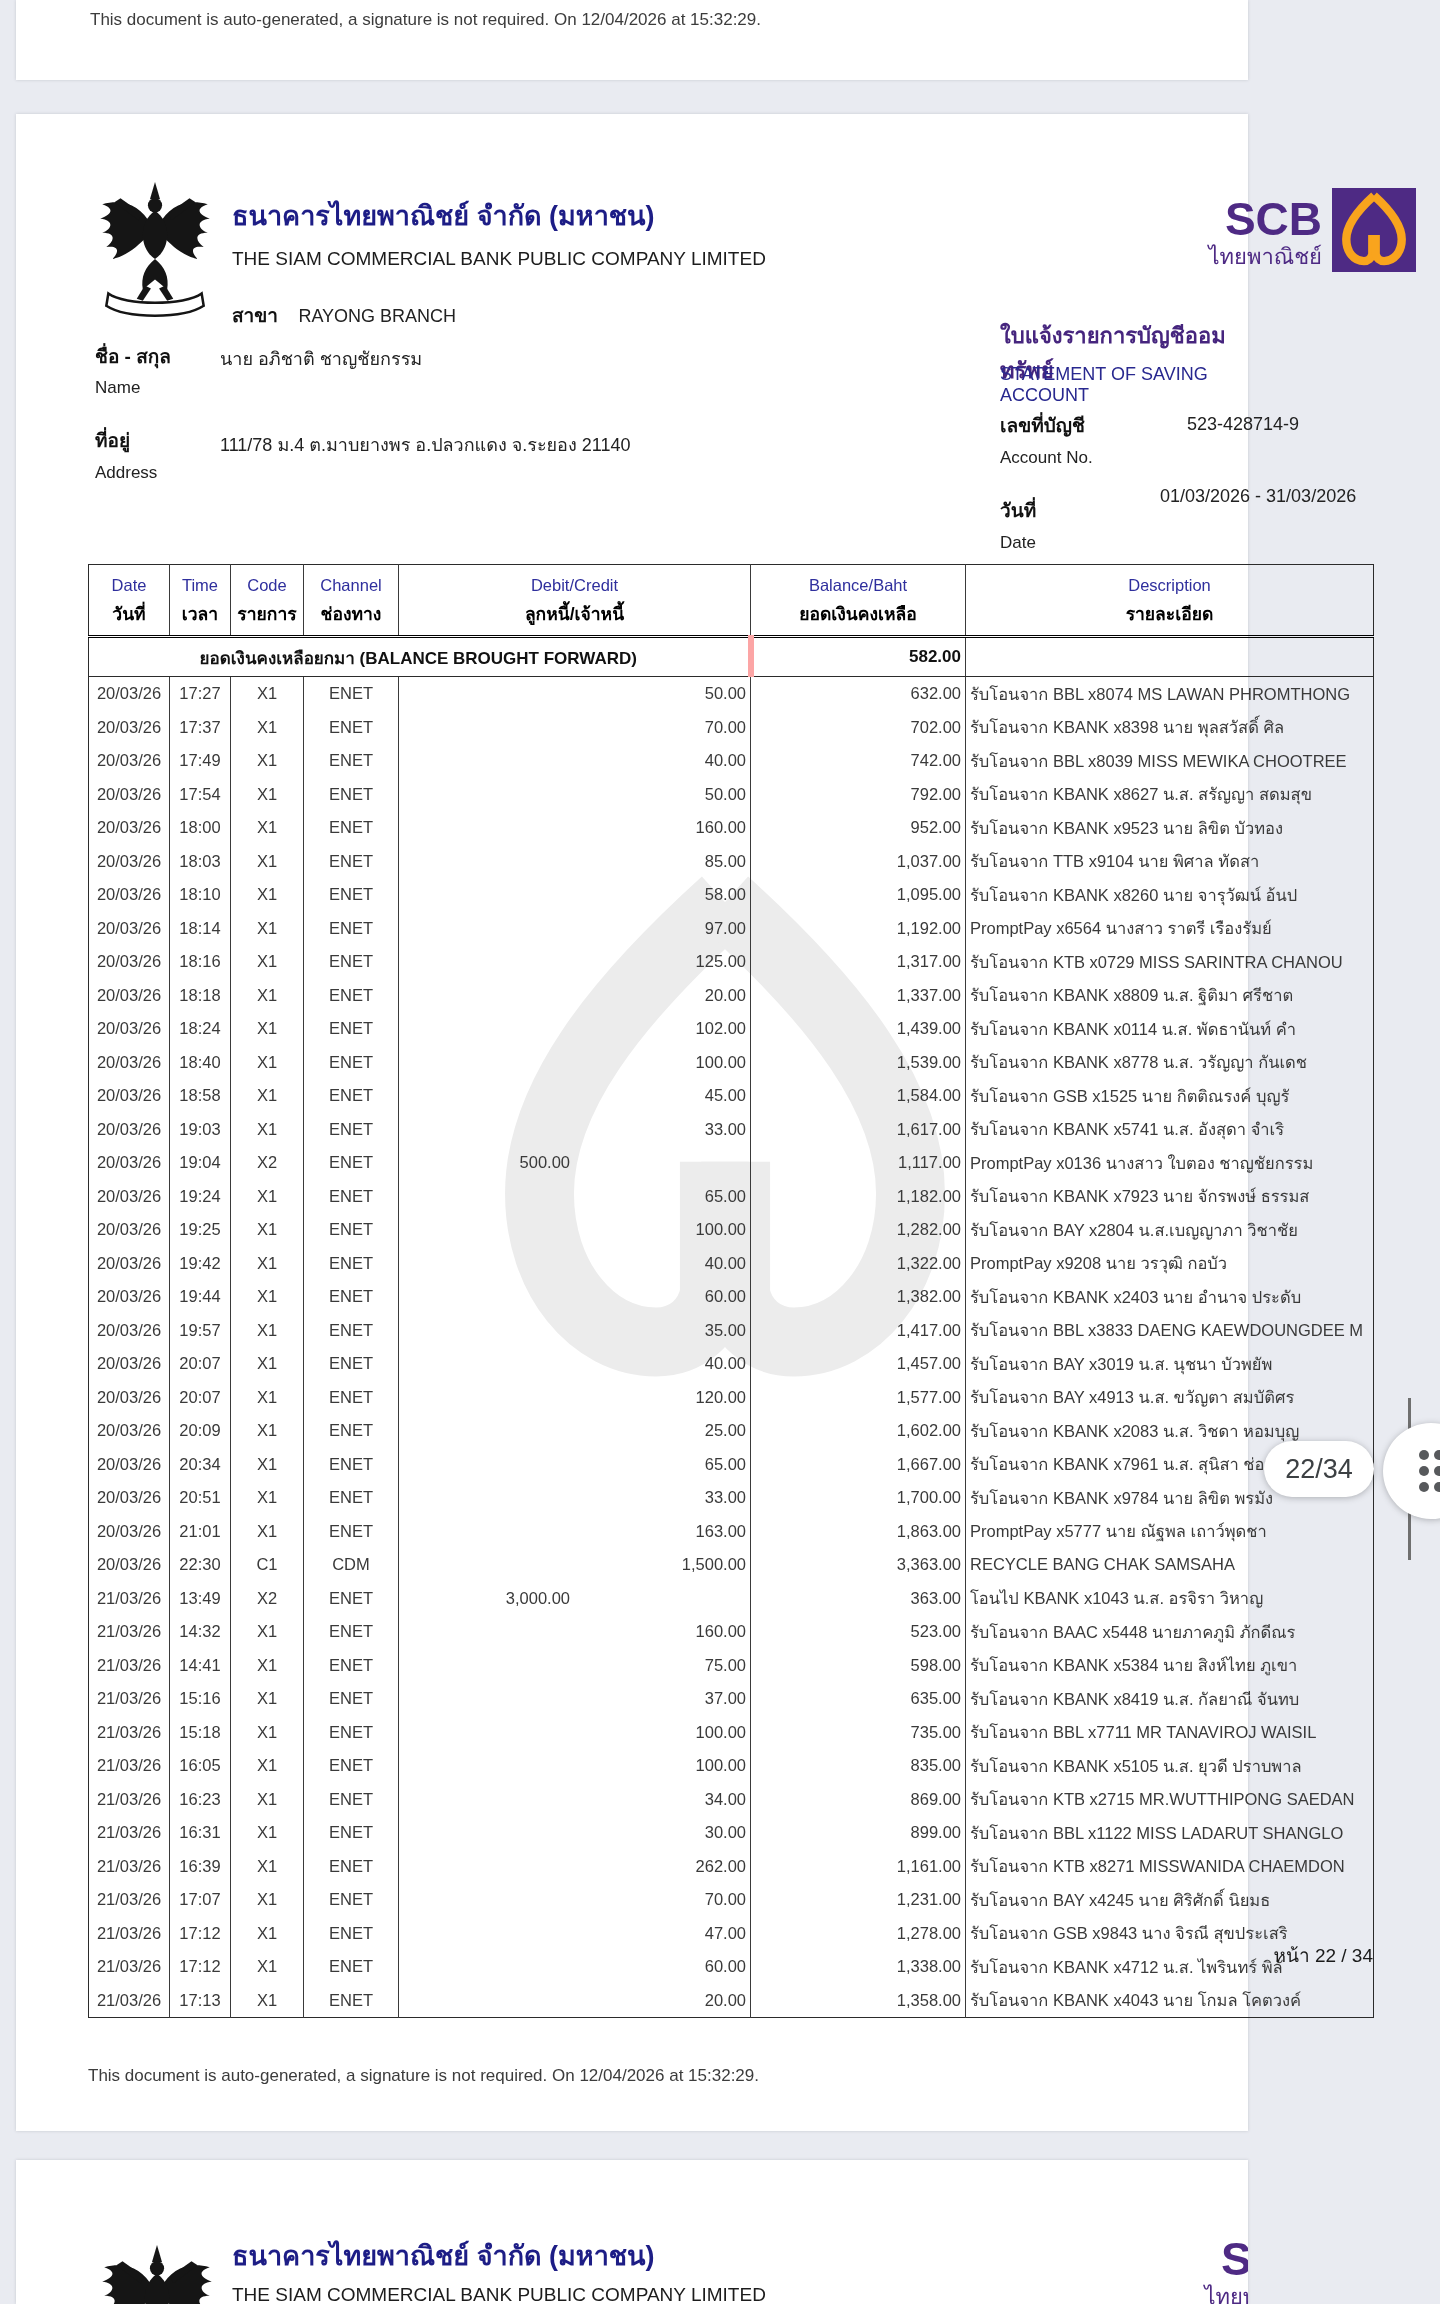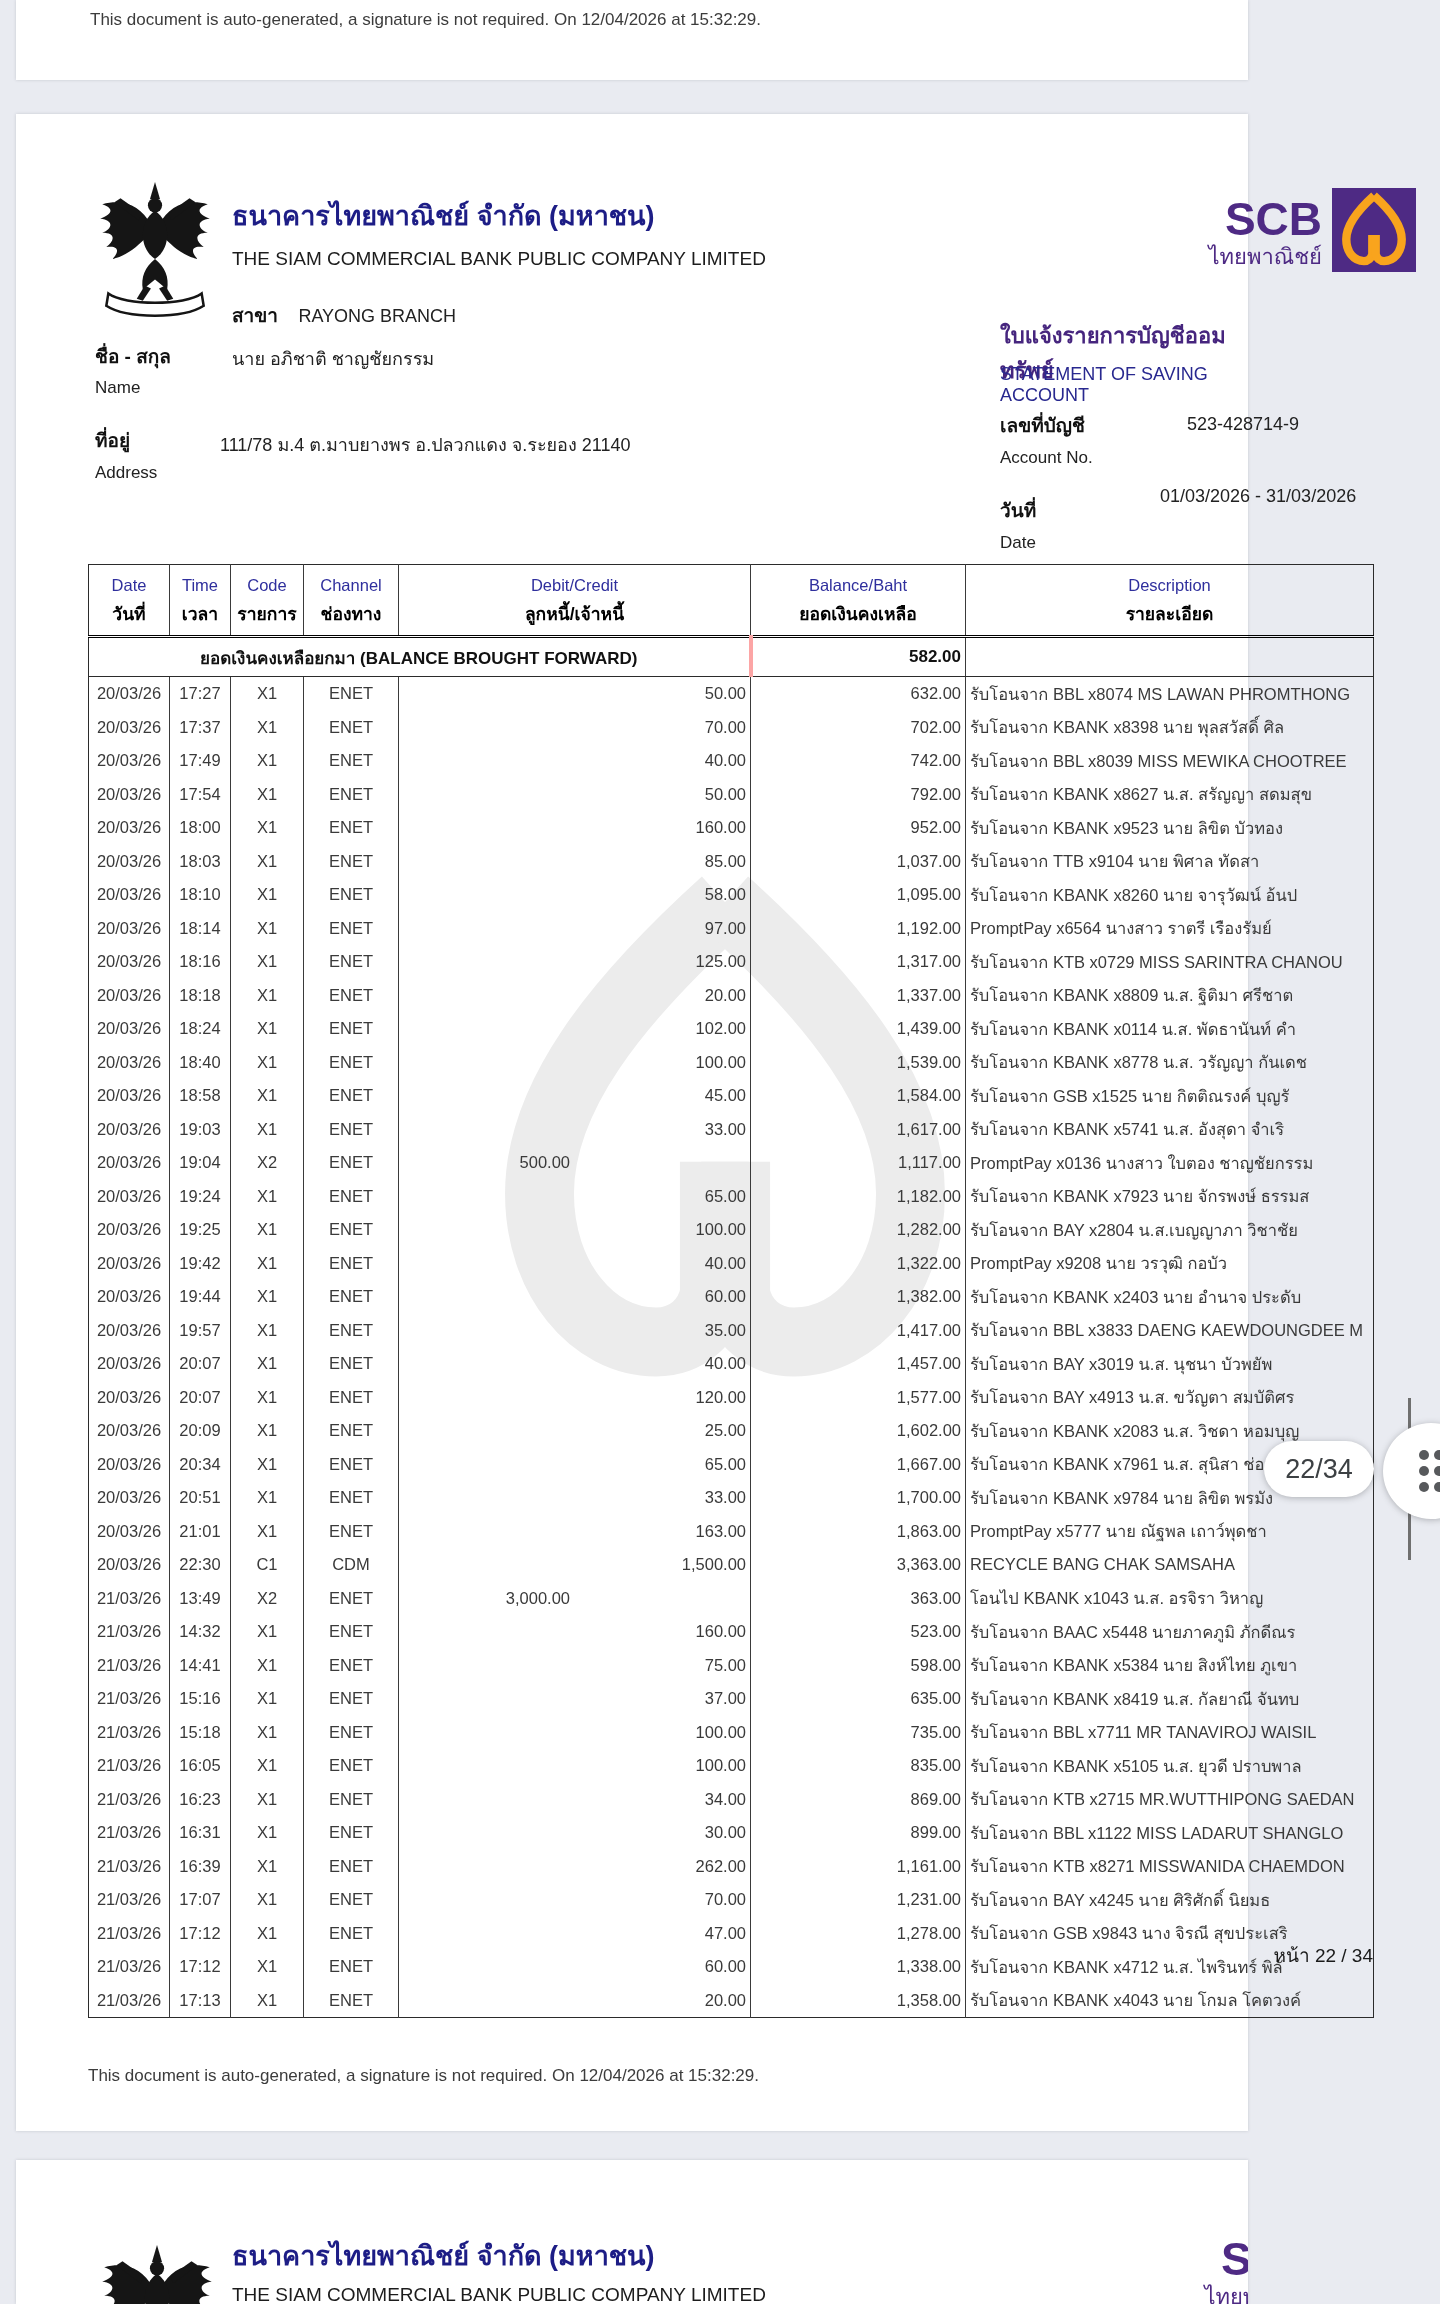--- a/index.html
+++ b/index.html
@@ -29,21 +29,21 @@
   .logo-box{width:84px;height:84px;background:#4e2a84;}
 
   
   table.stmt{border-collapse:collapse;table-layout:fixed;width:1285px;border:1.5px solid #2b2b2b;background:transparent;}
   table.stmt th,table.stmt td{border-right:1px solid #3a3a3a;padding:0 4px;overflow:hidden;}
   table.stmt th:last-child,table.stmt td:last-child{border-right:none;}
   thead th{height:70px;border-bottom:3px double #000;vertical-align:middle;padding:4px 2px 8px;}
   .h-en{color:#2f2f9d;font-size:16.5px;font-weight:normal;line-height:1;margin-bottom:12px;}
   .h-th{color:#000;font-size:17.5px;font-weight:bold;line-height:1;}
   tr.bbf td{height:38px;border-bottom:1.5px solid #2b2b2b;font-weight:bold;font-size:17px;color:#111;}
-  tr.bbf td.bbf-label{text-align:center;border-right:4px solid #fca5a5;}
+  tr.bbf td.bbf-label{text-align:center;border-right:6px solid #fca5a5;}
   tbody.rows td{height:33.5px;font-size:16.5px;color:#3a3a3a;white-space:nowrap;}
   .c-mid{text-align:center;}
   .c-amt,.c-bal{text-align:right;}
   .c-desc{font-size:15.5px;padding-left:5px;color:#3a3a3a;}
   .dr,.cr{display:inline;}
   .dr:empty,.cr:empty{display:none;}
   .dr{margin-right:176px;}
 
   .foot-th{font-size:19px;color:#1a1a1a;white-space:nowrap;}
   .foot-en{font-size:17px;color:#3c3c3c;white-space:nowrap;}
@@ -110,21 +110,21 @@
         <path d="M50 9 C30 27 17 44 17 61 C17 76 26 87 38 87 C43 87 47 83 48 79 L48 56"></path>
         <path d="M50 9 C70 27 83 44 83 61 C83 76 74 87 62 87 C57 87 53 83 52 79 L52 56"></path>
       </g>
     </svg>
   </div>
 
   <div class="abs title-th" style="left:984px;top:204px;">ใบแจ้งรายการบัญชีออมทรัพย์</div>
   <div class="abs title-en" style="left:984px;top:250px;">STATEMENT OF SAVING ACCOUNT</div>
 
   <div class="abs lbl-th" style="left:79px;top:227px;">ชื่อ - สกุล</div>
-  <div class="abs val" style="left:216px;top:230px;">นาย อภิชาติ ชาญชัยกรรม</div>
+  <div class="abs val" style="left:204px;top:230px;">นาย อภิชาติ ชาญชัยกรรม</div>
   <div class="abs lbl-en" style="left:79px;top:264px;">Name</div>
   <div class="abs lbl-th" style="left:79px;top:311px;">ที่อยู่</div>
   <div class="abs val" style="left:204px;top:316px;">111/78 ม.4 ต.มาบยางพร อ.ปลวกแดง จ.ระยอง 21140</div>
   <div class="abs lbl-en" style="left:79px;top:349px;">Address</div>
 
   <div class="abs lbl-th" style="left:984px;top:296px;">เลขที่บัญชี</div>
   <div class="abs val" style="left:1147px;top:300px;margin-left:24px;">523-428714-9</div>
   <div class="abs lbl-en" style="left:984px;top:334px;">Account No.</div>
   <div class="abs lbl-th" style="left:984px;top:381px;">วันที่</div>
   <div class="abs val" style="left:1144px;top:372px;">01/03/2026 - 31/03/2026</div>

